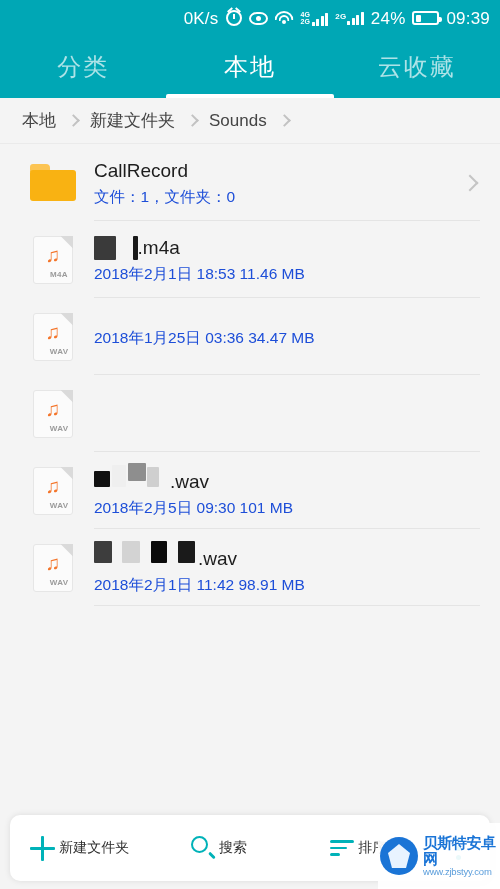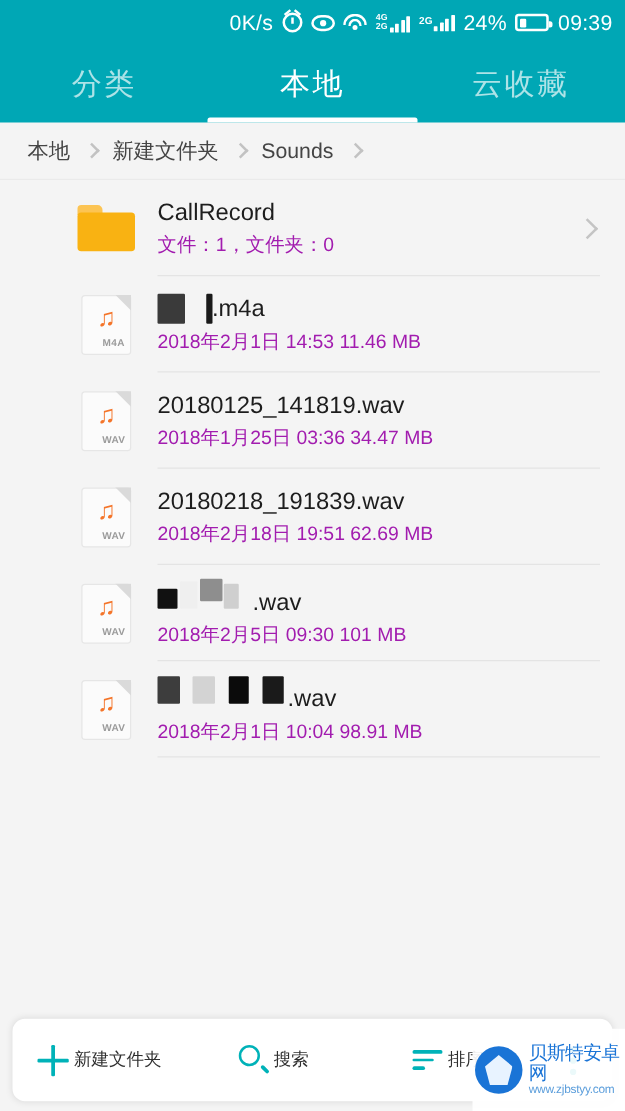--- a/index.html
+++ b/index.html
@@ -82,27 +82,27 @@
     padding: 0 0 0 22px; border-bottom: 1px solid #eaeaea;
   }
   .crumb { font-size: 17px; color: #454545; }
   .crumb-sep {
     display: inline-block; width: 9px; height: 9px;
     border-top: 2px solid #c2c2c2; border-right: 2px solid #c2c2c2;
     transform: rotate(45deg); margin: 0 12px 0 13px;
   }
 
   
-  .list { background: #f4f4f4; padding-left: 32px; }
+  .list { background: #f4f4f4; }
   .row { display: flex; align-items: flex-start; padding: 0 0 0 22px; position: relative; height: 77px; }
   .row .thumb { width: 62px; flex: 0 0 62px; display: flex; align-items: center; justify-content: center; height: 77px; }
   .row .body { flex: 1; padding: 0 0 0 10px; display: flex; flex-direction: column; justify-content: center; height: 77px; }
   .row .divider { position: absolute; left: 94px; right: 20px; bottom: 0; height: 1px; background: #e4e4e4; }
   .name { font-size: 19px; color: #1d1d1d; line-height: 26px; display: flex; align-items: baseline; }
-  .sub { font-size: 15.5px; color: #a21caf; line-height: 22px; margin-top: 2px; }
+  .sub { font-size: 15.5px; color: #1d4ed8; line-height: 22px; margin-top: 2px; }
   .chev {
     width: 12px; height: 12px; border-top: 2.5px solid #c4c4c4; border-right: 2.5px solid #c4c4c4;
     transform: rotate(45deg); align-self: center; margin-right: 24px;
   }
 
   
   .ic-folder { width: 46px; height: 37px; position: relative; }
   .ic-folder .tabtop {
     position: absolute; top: 0; left: 0; width: 20px; height: 8px;
     background: #fcc453; border-radius: 3px 4px 0 0;
@@ -188,21 +188,21 @@
     content: ""; position: absolute; left: 50%; top: 7px; transform: translateX(-50%);
     width: 22px; height: 24px; background: #e8f3ff;
     clip-path: polygon(50% 0, 100% 38%, 82% 100%, 18% 100%, 0 38%);
   }
   .wm-logo i {
     position: absolute; left: 50%; top: 14px; transform: translateX(-50%);
     width: 18px; height: 16px; background: #7fb8ee;
     clip-path: polygon(50% 100%, 0 0, 16% 0, 50% 55%, 84% 0, 100% 0);
   }
   .wm-text { display: flex; flex-direction: column; line-height: 1.05; }
-  .wm-name { font-size: 15px; font-weight: normal; color: #1a74d6; letter-spacing: -.5px; }
+  .wm-name { font-size: 15px; font-weight: bold; color: #1a74d6; letter-spacing: -.5px; }
   .wm-url { font-size: 9.5px; color: #5a9ddb; letter-spacing: -.2px; }
 </style>
 </head>
 <body>
 
 <div class="phone">
 
   <div class="statusbar">
     <div class="sb-item">
       <span class="sb-text">0K/s</span>
@@ -308,53 +308,48 @@
       </div>
       <div class="body">
         <div class="name">
           <span>
             <span class="redact" style="width:22px;height:24px;background:#3a3a3a;"></span>
             <span style="display:inline-block;width:6px"></span>
             <span class="redact" style="width:5px;height:24px;background:#1a1a1a;"></span>
           </span>
           <span>.m4a</span>
         </div>
-        <div class="sub">2018年2月1日 14:53 11.46 MB</div>
+        <div class="sub">2018年2月1日 18:53 11.46 MB</div>
       </div>
       <div class="divider"></div>
     </div>
 
     <div class="row">
       <div class="thumb">
         <span class="ic-file">
           <span class="sheet"></span>
             <span class="fold"></span>
           <span class="note">♫</span>
           <span class="ext">WAV</span>
         </span>
       </div>
       <div class="body">
-        <div class="name">20180125_141819.wav</div>
         <div class="sub">2018年1月25日 03:36 34.47 MB</div>
       </div>
       <div class="divider"></div>
     </div>
 
     <div class="row">
       <div class="thumb">
         <span class="ic-file">
           <span class="sheet"></span>
             <span class="fold"></span>
           <span class="note">♫</span>
           <span class="ext">WAV</span>
         </span>
-      </div>
-      <div class="body">
-        <div class="name">20180218_191839.wav</div>
-        <div class="sub">2018年2月18日 19:51 62.69 MB</div>
       </div>
       <div class="divider"></div>
     </div>
 
     <div class="row">
       <div class="thumb">
         <span class="ic-file">
           <span class="sheet"></span>
             <span class="fold"></span>
           <span class="note">♫</span>
@@ -388,21 +383,21 @@
       <div class="body">
         <div class="name">
           <span style="position:relative;display:inline-block;width:104px;height:26px;">
             <span class="redact" style="position:absolute;left:0;top:2px;width:18px;height:22px;background:#3d3d3d;"></span>
             <span class="redact" style="position:absolute;left:28px;top:2px;width:18px;height:22px;background:#d3d3d3;"></span>
             <span class="redact" style="position:absolute;left:57px;top:2px;width:16px;height:22px;background:#0b0b0b;"></span>
             <span class="redact" style="position:absolute;left:84px;top:2px;width:17px;height:22px;background:#1a1a1a;"></span>
           </span>
           <span>.wav</span>
         </div>
-        <div class="sub">2018年2月1日 10:04 98.91 MB</div>
+        <div class="sub">2018年2月1日 11:42 98.91 MB</div>
       </div>
       <div class="divider"></div>
     </div>
 
   </div>
 
   <div class="bottombar">
     <div class="bb-item">
       <span class="bb-ic">
           <span class="ic-plus"></span>

